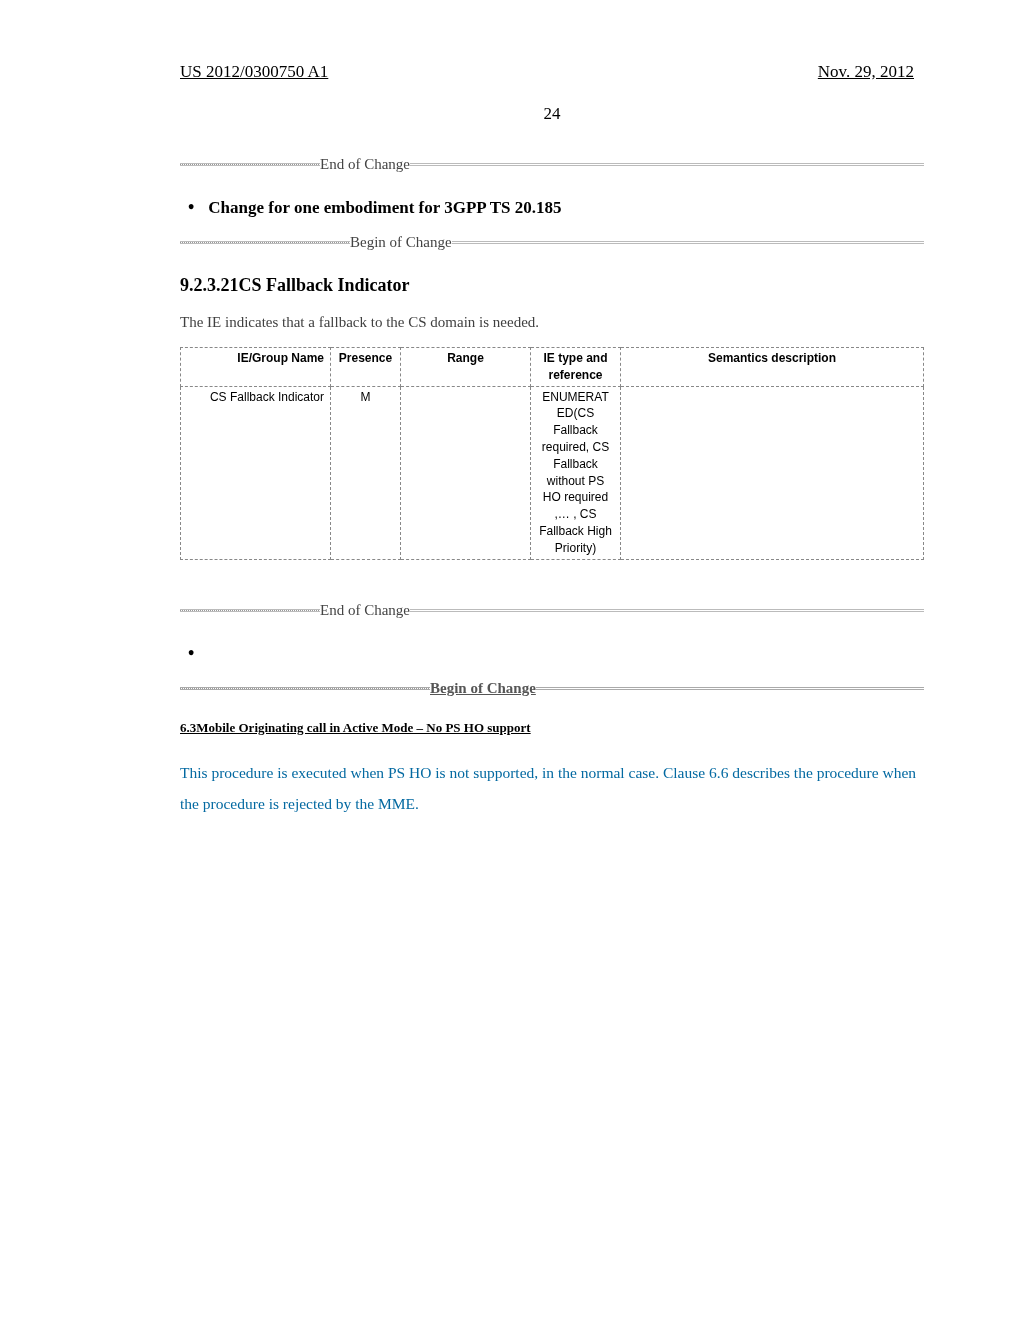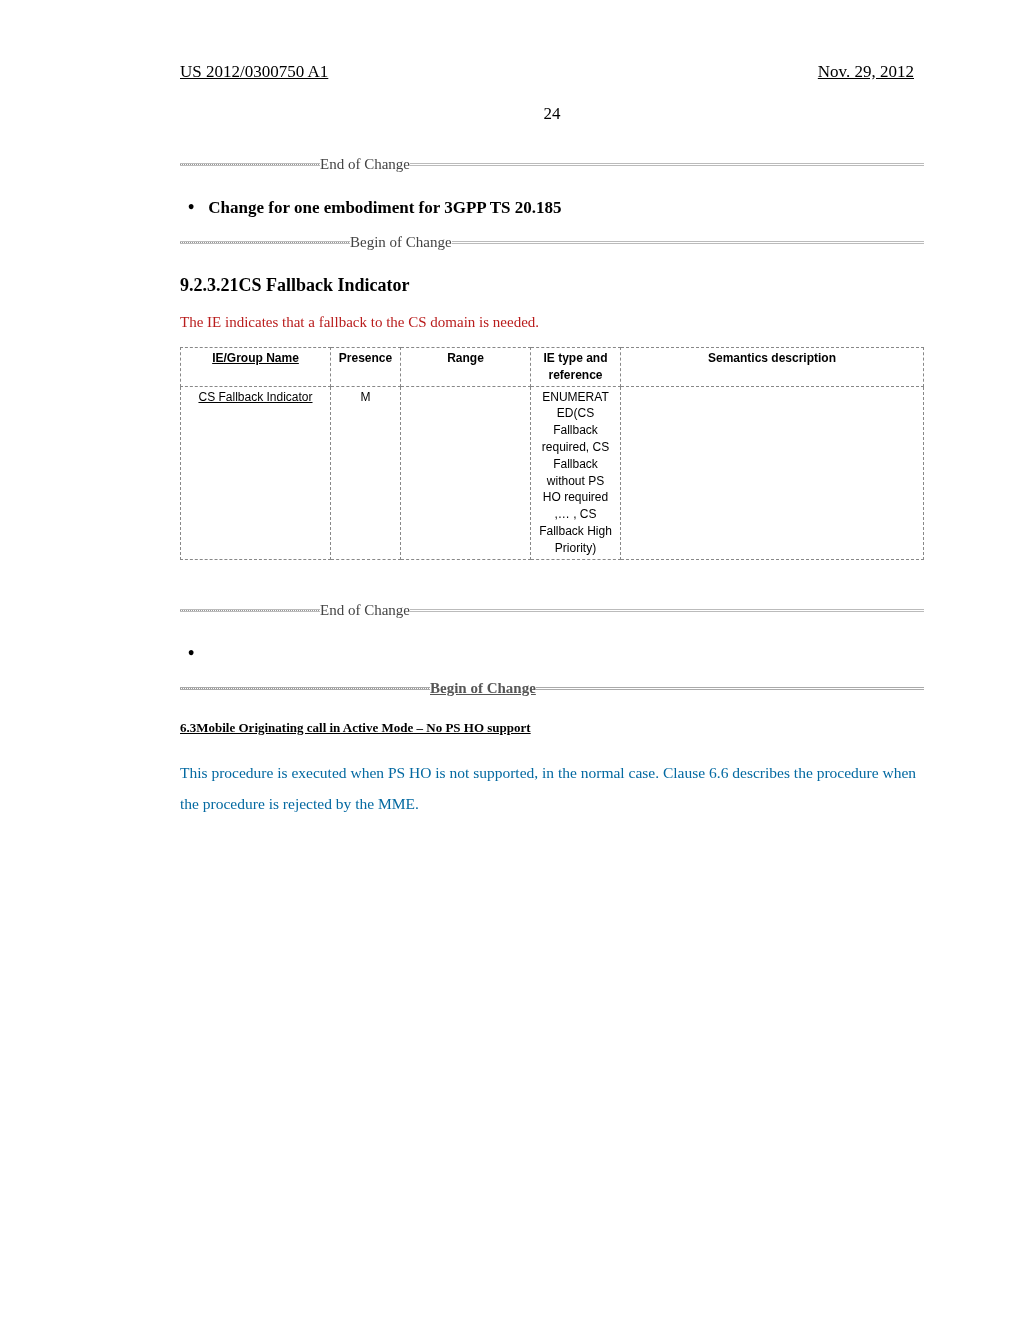--- a/index.html
+++ b/index.html
@@ -92,42 +92,41 @@
       font-size: 18px;
     }
     .section-heading {
       font-size: 18px;
       font-weight: bold;
       margin: 20px 0 14px 0;
     }
     .body-text {
       font-size: 15px;
       margin-bottom: 14px;
-      color: #b91c1c;
+      color: #404040;
     }
     .ie-table {
       border-collapse: collapse;
       width: 100%;
       margin: 10px 0 40px 0;
       font-family: Arial, Helvetica, sans-serif;
       font-size: 12px;
       border: 1px dashed #888;
     }
     .ie-table th, .ie-table td {
       border: 1px dashed #888;
       vertical-align: top;
       padding: 2px 6px;
       text-align: center;
     }
     .ie-table th {
       font-weight: bold;
     }
     .ie-table td:first-child, .ie-table th:first-child {
-      text-align: center;
-      text-decoration: underline;
+      text-align: right;
     }
     .col-name { width: 150px; }
     .col-presence { width: 70px; }
     .col-range { width: 130px; }
     .col-ietype { width: 90px; }
     .col-sem { width: auto; }
     .underlined-heading {
       font-weight: bold;
       text-decoration: underline;
       font-size: 13px;

